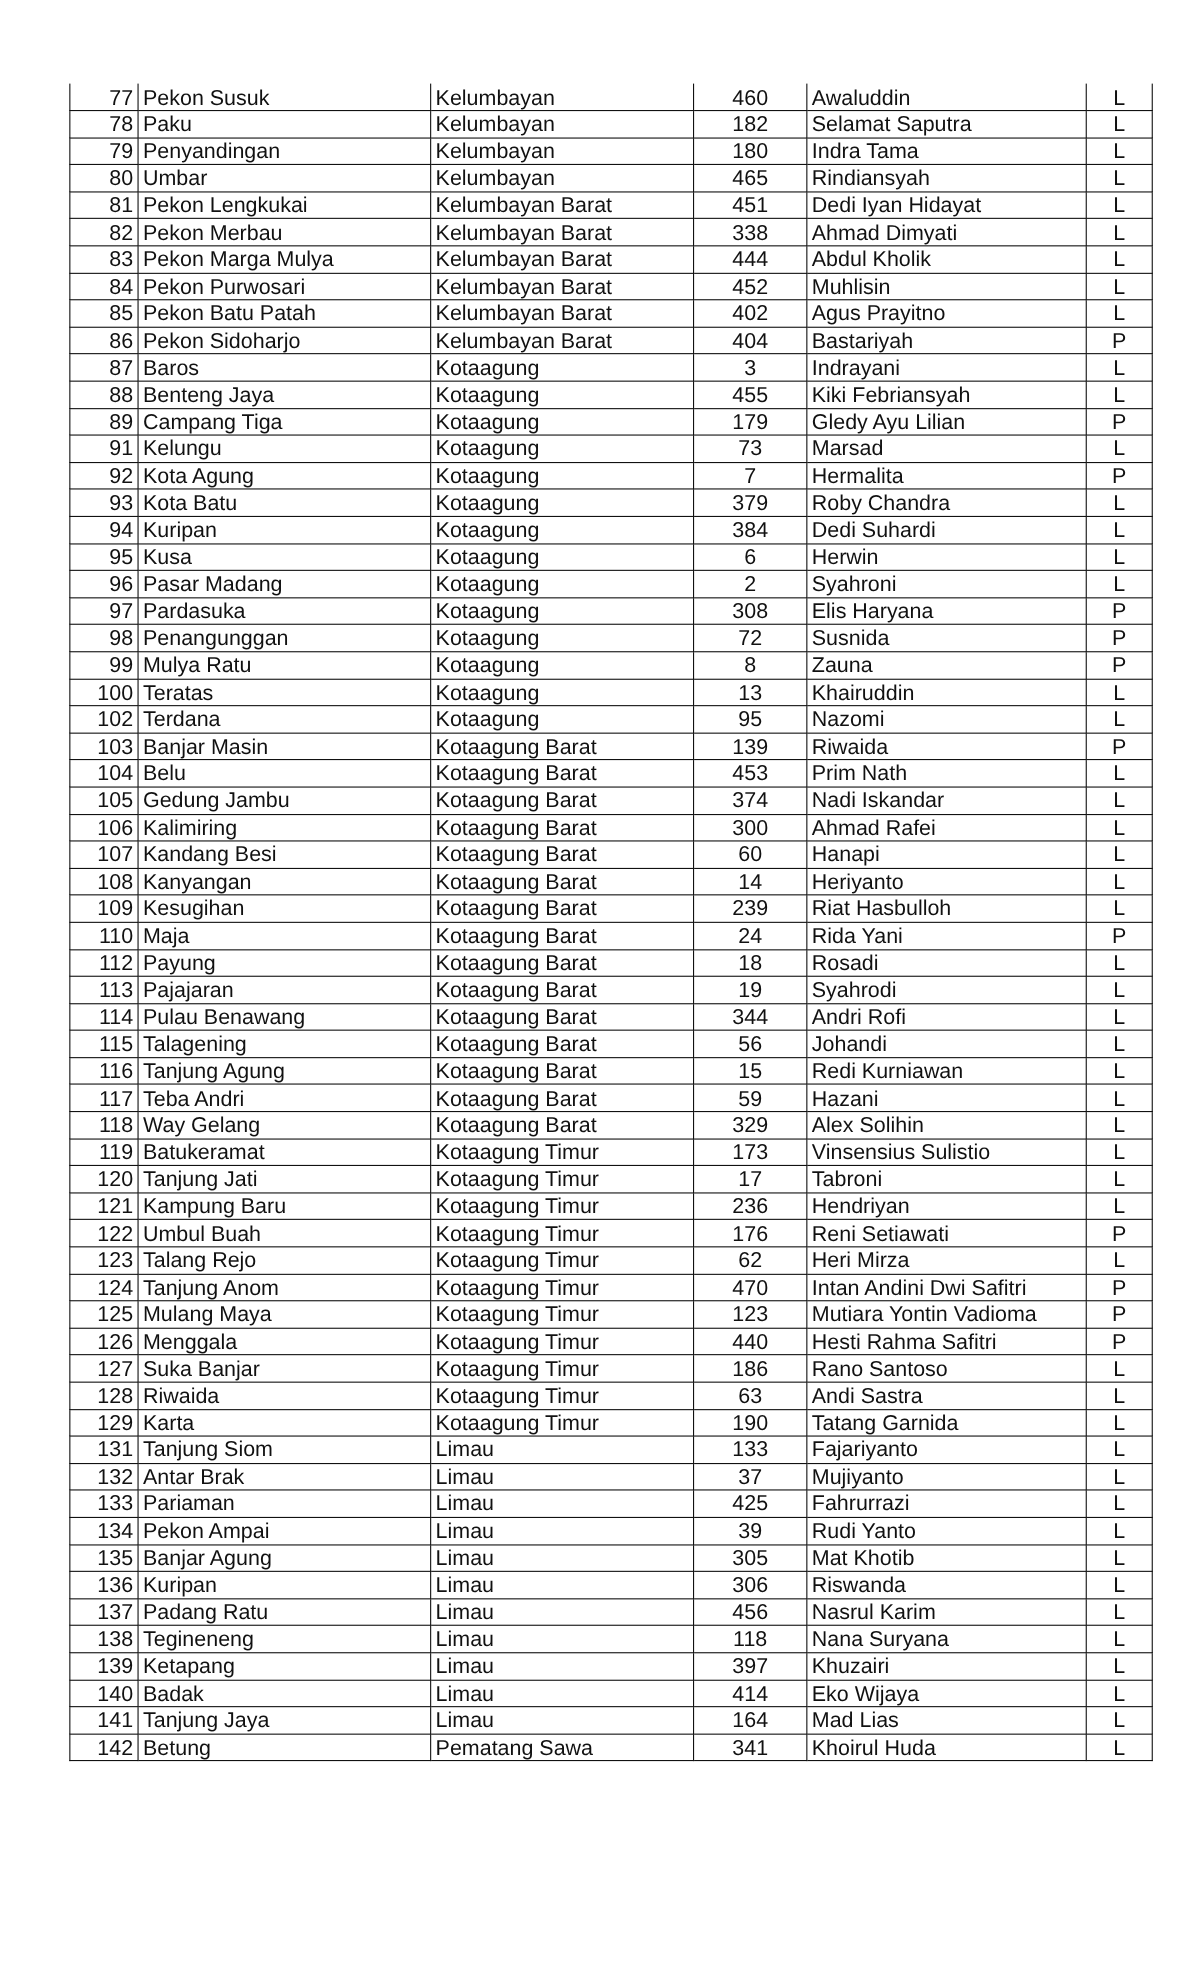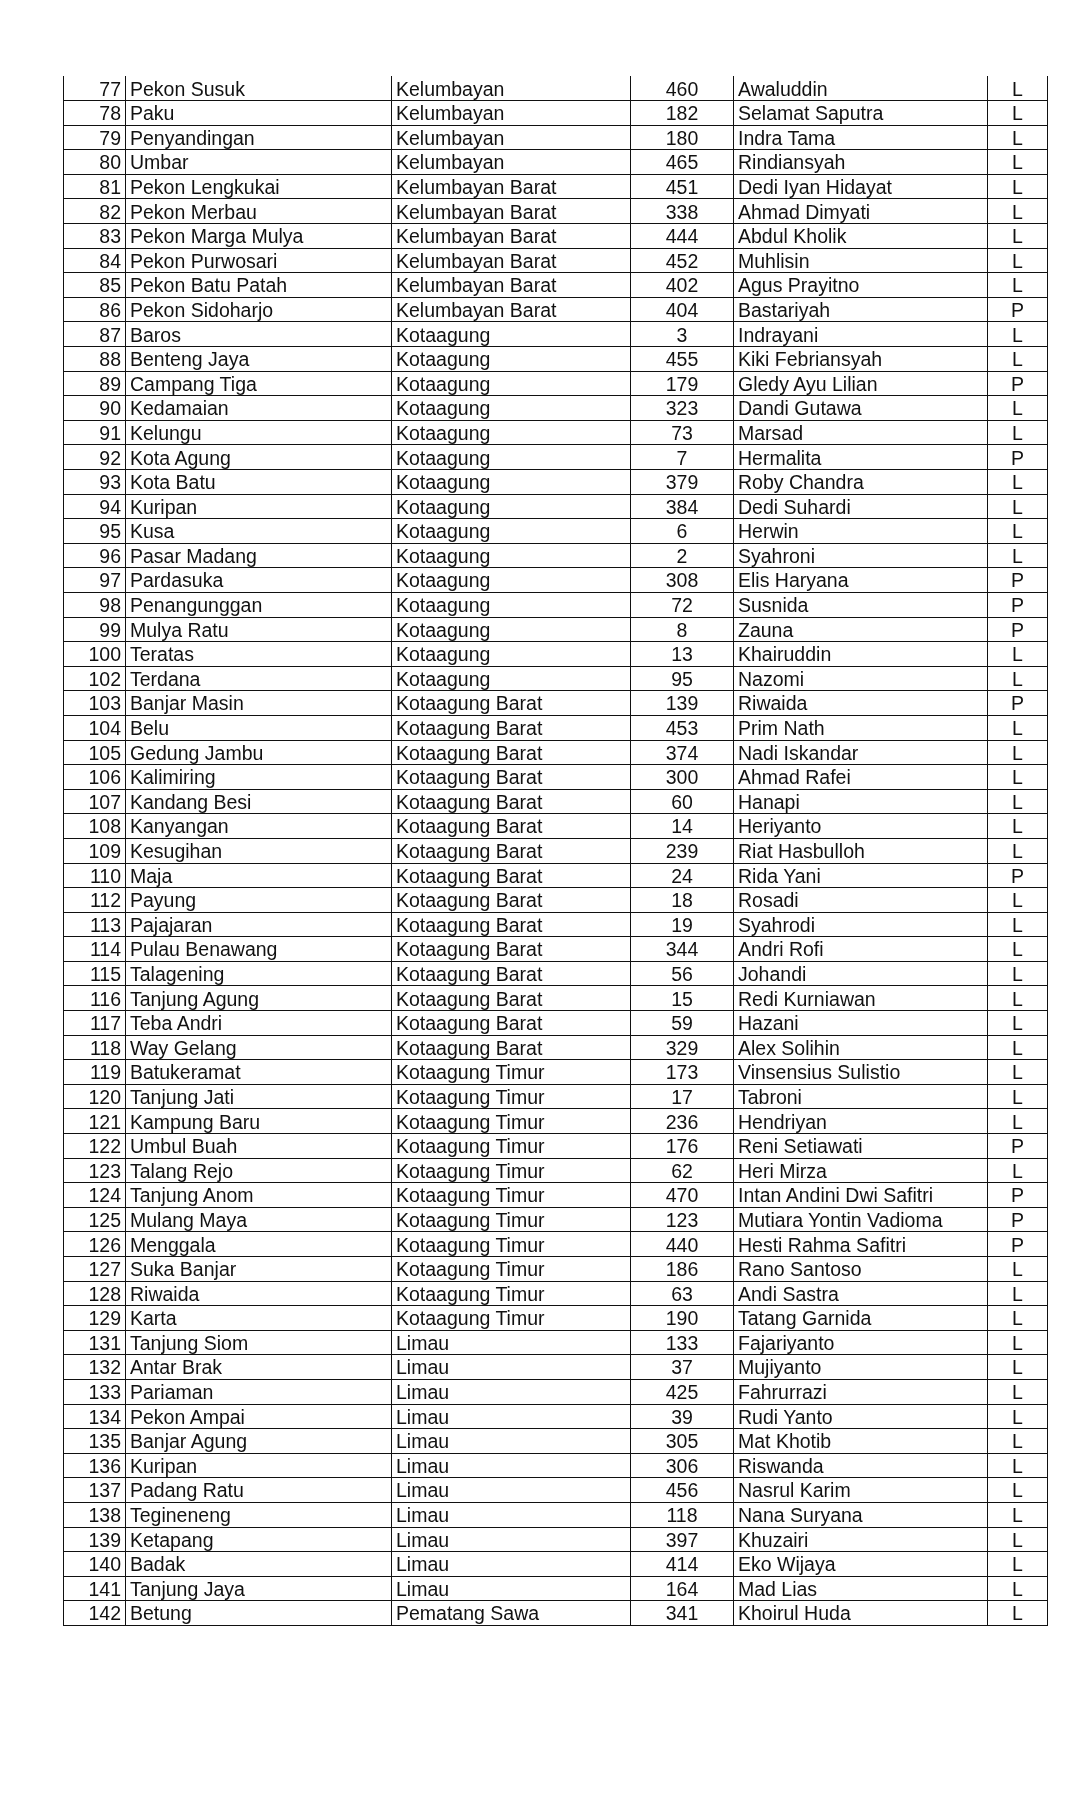--- a/index.html
+++ b/index.html
@@ -143,28 +143,20 @@
         </tr>
         <tr>
           <td class="no">89</td>
           <td class="desa">Campang Tiga</td>
           <td class="kec">Kotaagung</td>
           <td class="code">179</td>
           <td class="nama">Gledy Ayu Lilian</td>
           <td class="jk">P</td>
         </tr>
         <tr>
-          <td class="no">90</td>
-          <td class="desa">Kedamaian</td>
-          <td class="kec">Kotaagung</td>
-          <td class="code">323</td>
-          <td class="nama">Dandi Gutawa</td>
-          <td class="jk">L</td>
-        </tr>
-        <tr>
           <td class="no">91</td>
           <td class="desa">Kelungu</td>
           <td class="kec">Kotaagung</td>
           <td class="code">73</td>
           <td class="nama">Marsad</td>
           <td class="jk">L</td>
         </tr>
         <tr>
           <td class="no">92</td>
           <td class="desa">Kota Agung</td>

